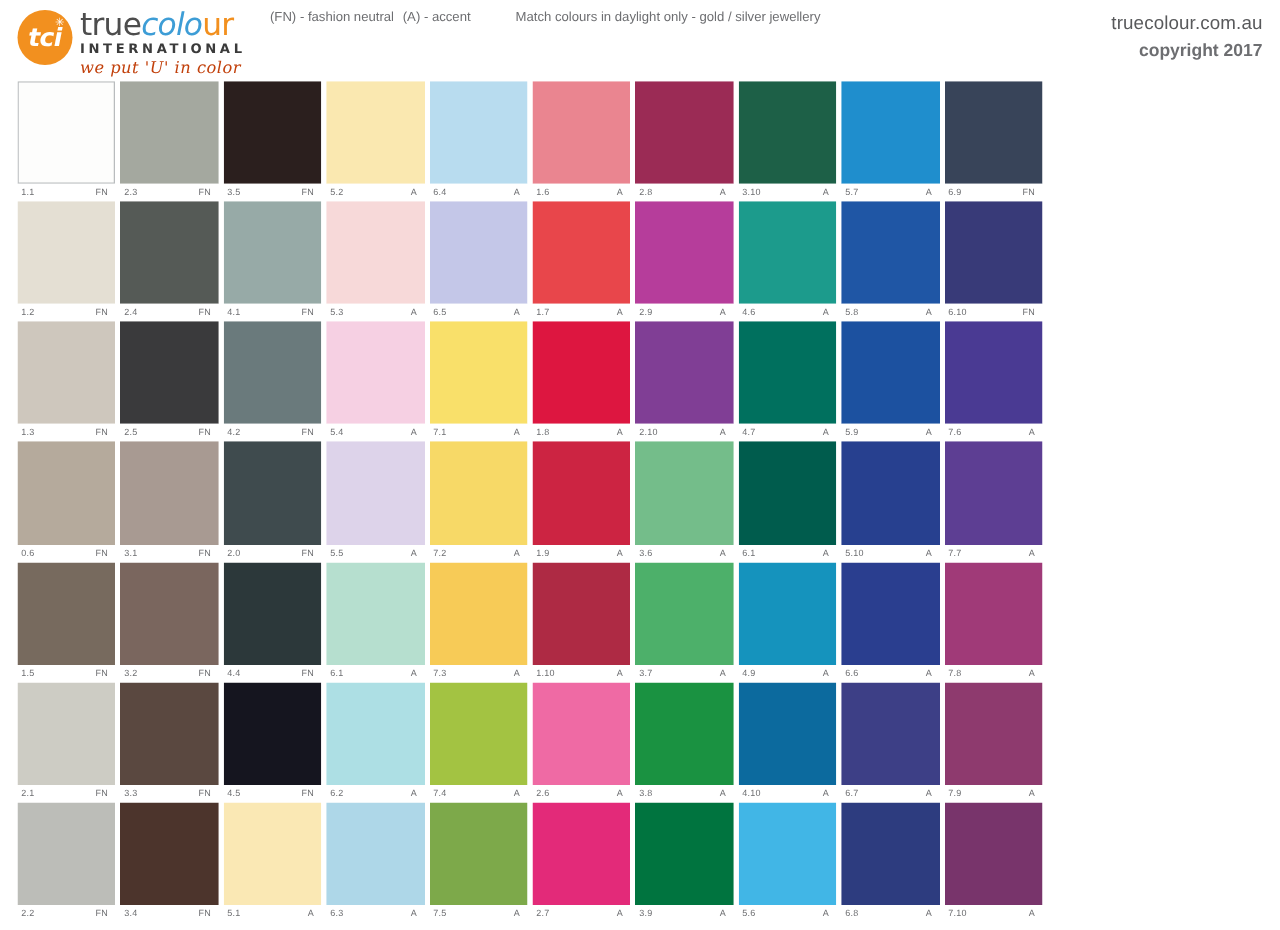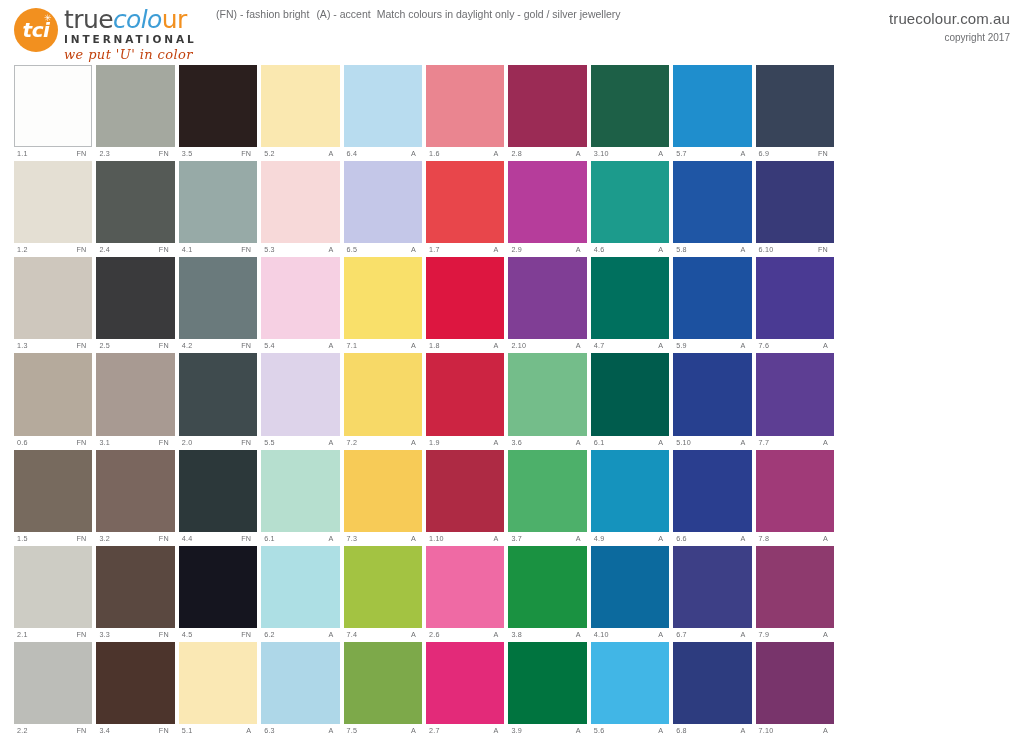--- a/index.html
+++ b/index.html
@@ -111,39 +111,40 @@
     font-family: "Liberation Sans", sans-serif;
     white-space: nowrap;
   }
   #palette-legend {
     font-size: 10.5px;
     color: #6d6e71;
     white-space: nowrap;
     font-family: "Liberation Sans", sans-serif;
   }
   #palette-legend span { margin-right: 7px; }
-  #palette-legend span.gap { margin-right: 6px; }
+  #palette-legend span.gap { margin-right: 36px; }
 
   #site-block {
     position: absolute;
     right: 14px;
     top: 10px;
     text-align: right;
   }
   #site-url {
     font-size: 15px;
     color: #58595b;
     letter-spacing: 0.1px;
     margin-bottom: 5px;
     white-space: nowrap;
   }
   #site-copy {
-    font-size: 10px;
+    font-size: 14px;
     color: #6d6e71;
     white-space: nowrap;
+    font-weight: bold;
   }
 
   
   #swatch-grid {
     position: absolute;
     left: 14px;
     top: 65px;
     width: 820px;
     height: 672px;
     display: grid;
@@ -212,21 +213,21 @@
       </div>
       <div id="logo-words">
         <div id="logo-name"><span class="w1">true</span><span class="w2">colo</span><span class="w3">ur</span></div>
         <div id="logo-sub">INTERNATIONAL</div>
         <div id="logo-tag">we put 'U' in color</div>
       </div>
     </div>
 
     <div id="title-block">
       <div id="palette-legend">
-        <span>(FN) - fashion bright</span><span class="gap">(A) - accent</span><span>Match colours in daylight only - gold / silver jewellery</span>
+        <span>(FN) - fashion neutral</span><span class="gap">(A) - accent</span><span>Match colours in daylight only - gold / silver jewellery</span>
       </div>
     </div>
 
     <div id="site-block">
       <div id="site-url">truecolour.com.au</div>
       <div id="site-copy">copyright 2017</div>
     </div>
 
   </div>
 

